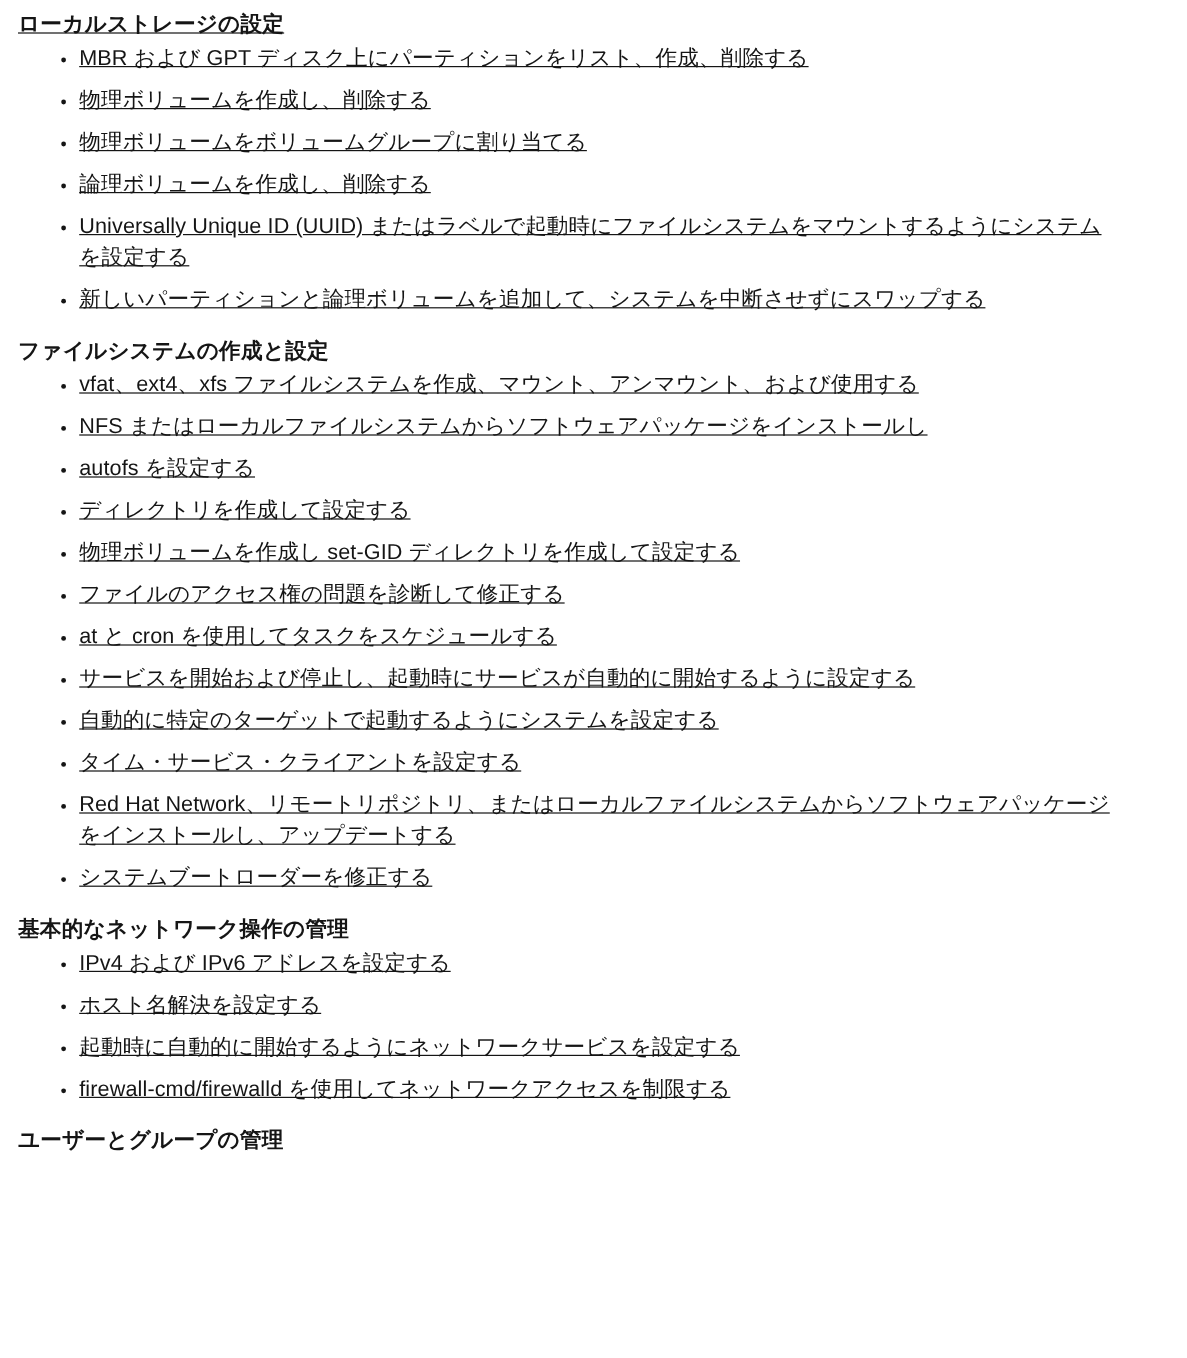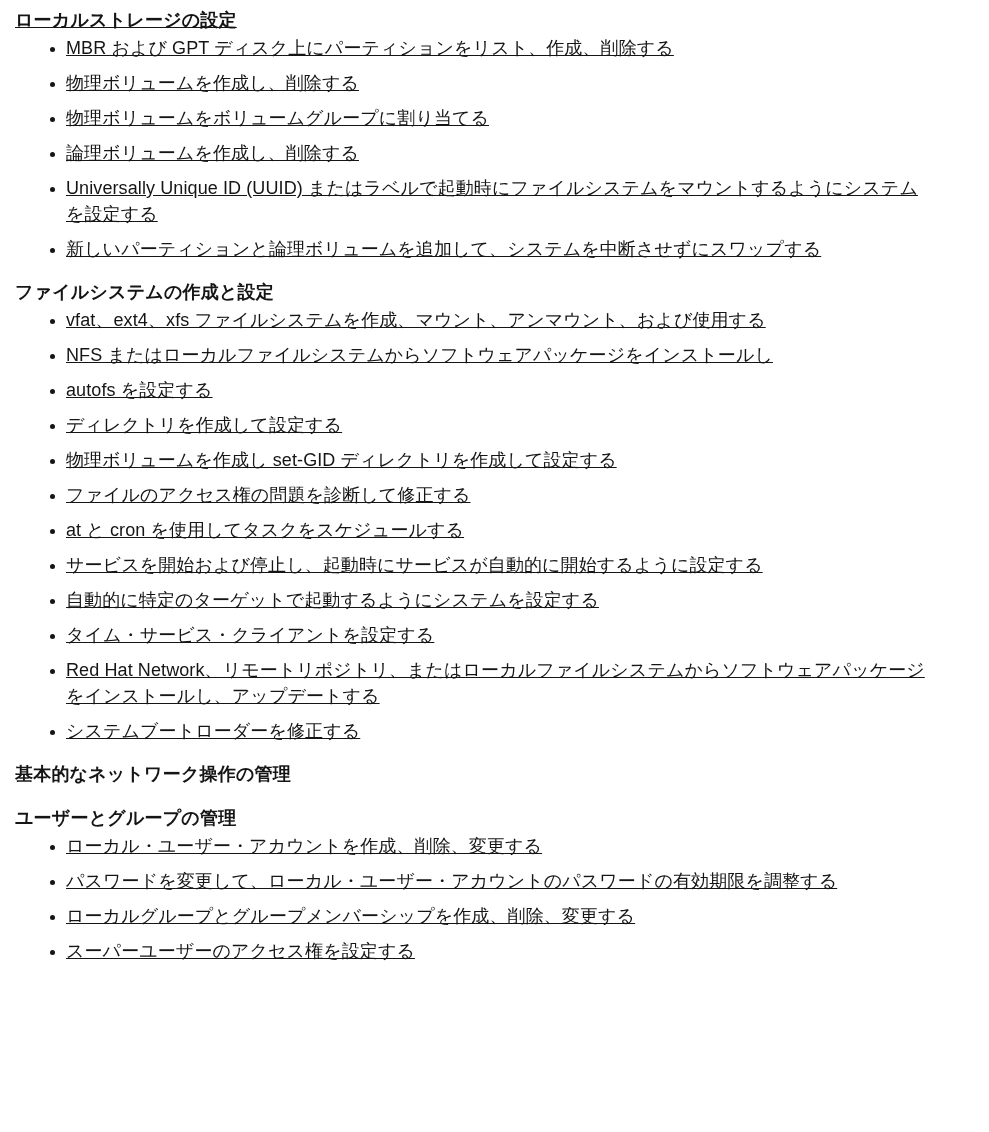--- a/index.html
+++ b/index.html
@@ -71,21 +71,21 @@
       </ul>
       <ul class="objective-list">
         <li>at と cron を使用してタスクをスケジュールする</li>
         <li>サービスを開始および停止し、起動時にサービスが自動的に開始するように設定する</li>
         <li>自動的に特定のターゲットで起動するようにシステムを設定する</li>
         <li>タイム・サービス・クライアントを設定する</li>
         <li>Red Hat Network、リモートリポジトリ、またはローカルファイルシステムからソフトウェアパッケージをインストールし、アップデートする</li>
         <li>システムブートローダーを修正する</li>
       </ul>
       <h3 class="section-heading">基本的なネットワーク操作の管理</h3>
+      <ul class="objective-list">
+        <li>IPv4 および IPv6 アドレスを設定する</li>
+        <li>ホスト名解決を設定する</li>
+        <li>起動時に自動的に開始するようにネットワークサービスを設定する</li>
+        <li>firewall-cmd/firewalld を使用してネットワークアクセスを制限する</li>
+      </ul>
       <h3 class="section-heading">ユーザーとグループの管理</h3>
-      <ul class="objective-list">
-        <li>ローカル・ユーザー・アカウントを作成、削除、変更する</li>
-        <li>パスワードを変更して、ローカル・ユーザー・アカウントのパスワードの有効期限を調整する</li>
-        <li>ローカルグループとグループメンバーシップを作成、削除、変更する</li>
-        <li>スーパーユーザーのアクセス権を設定する</li>
-      </ul>
     </div>
 </div>
 
 </body></html>

